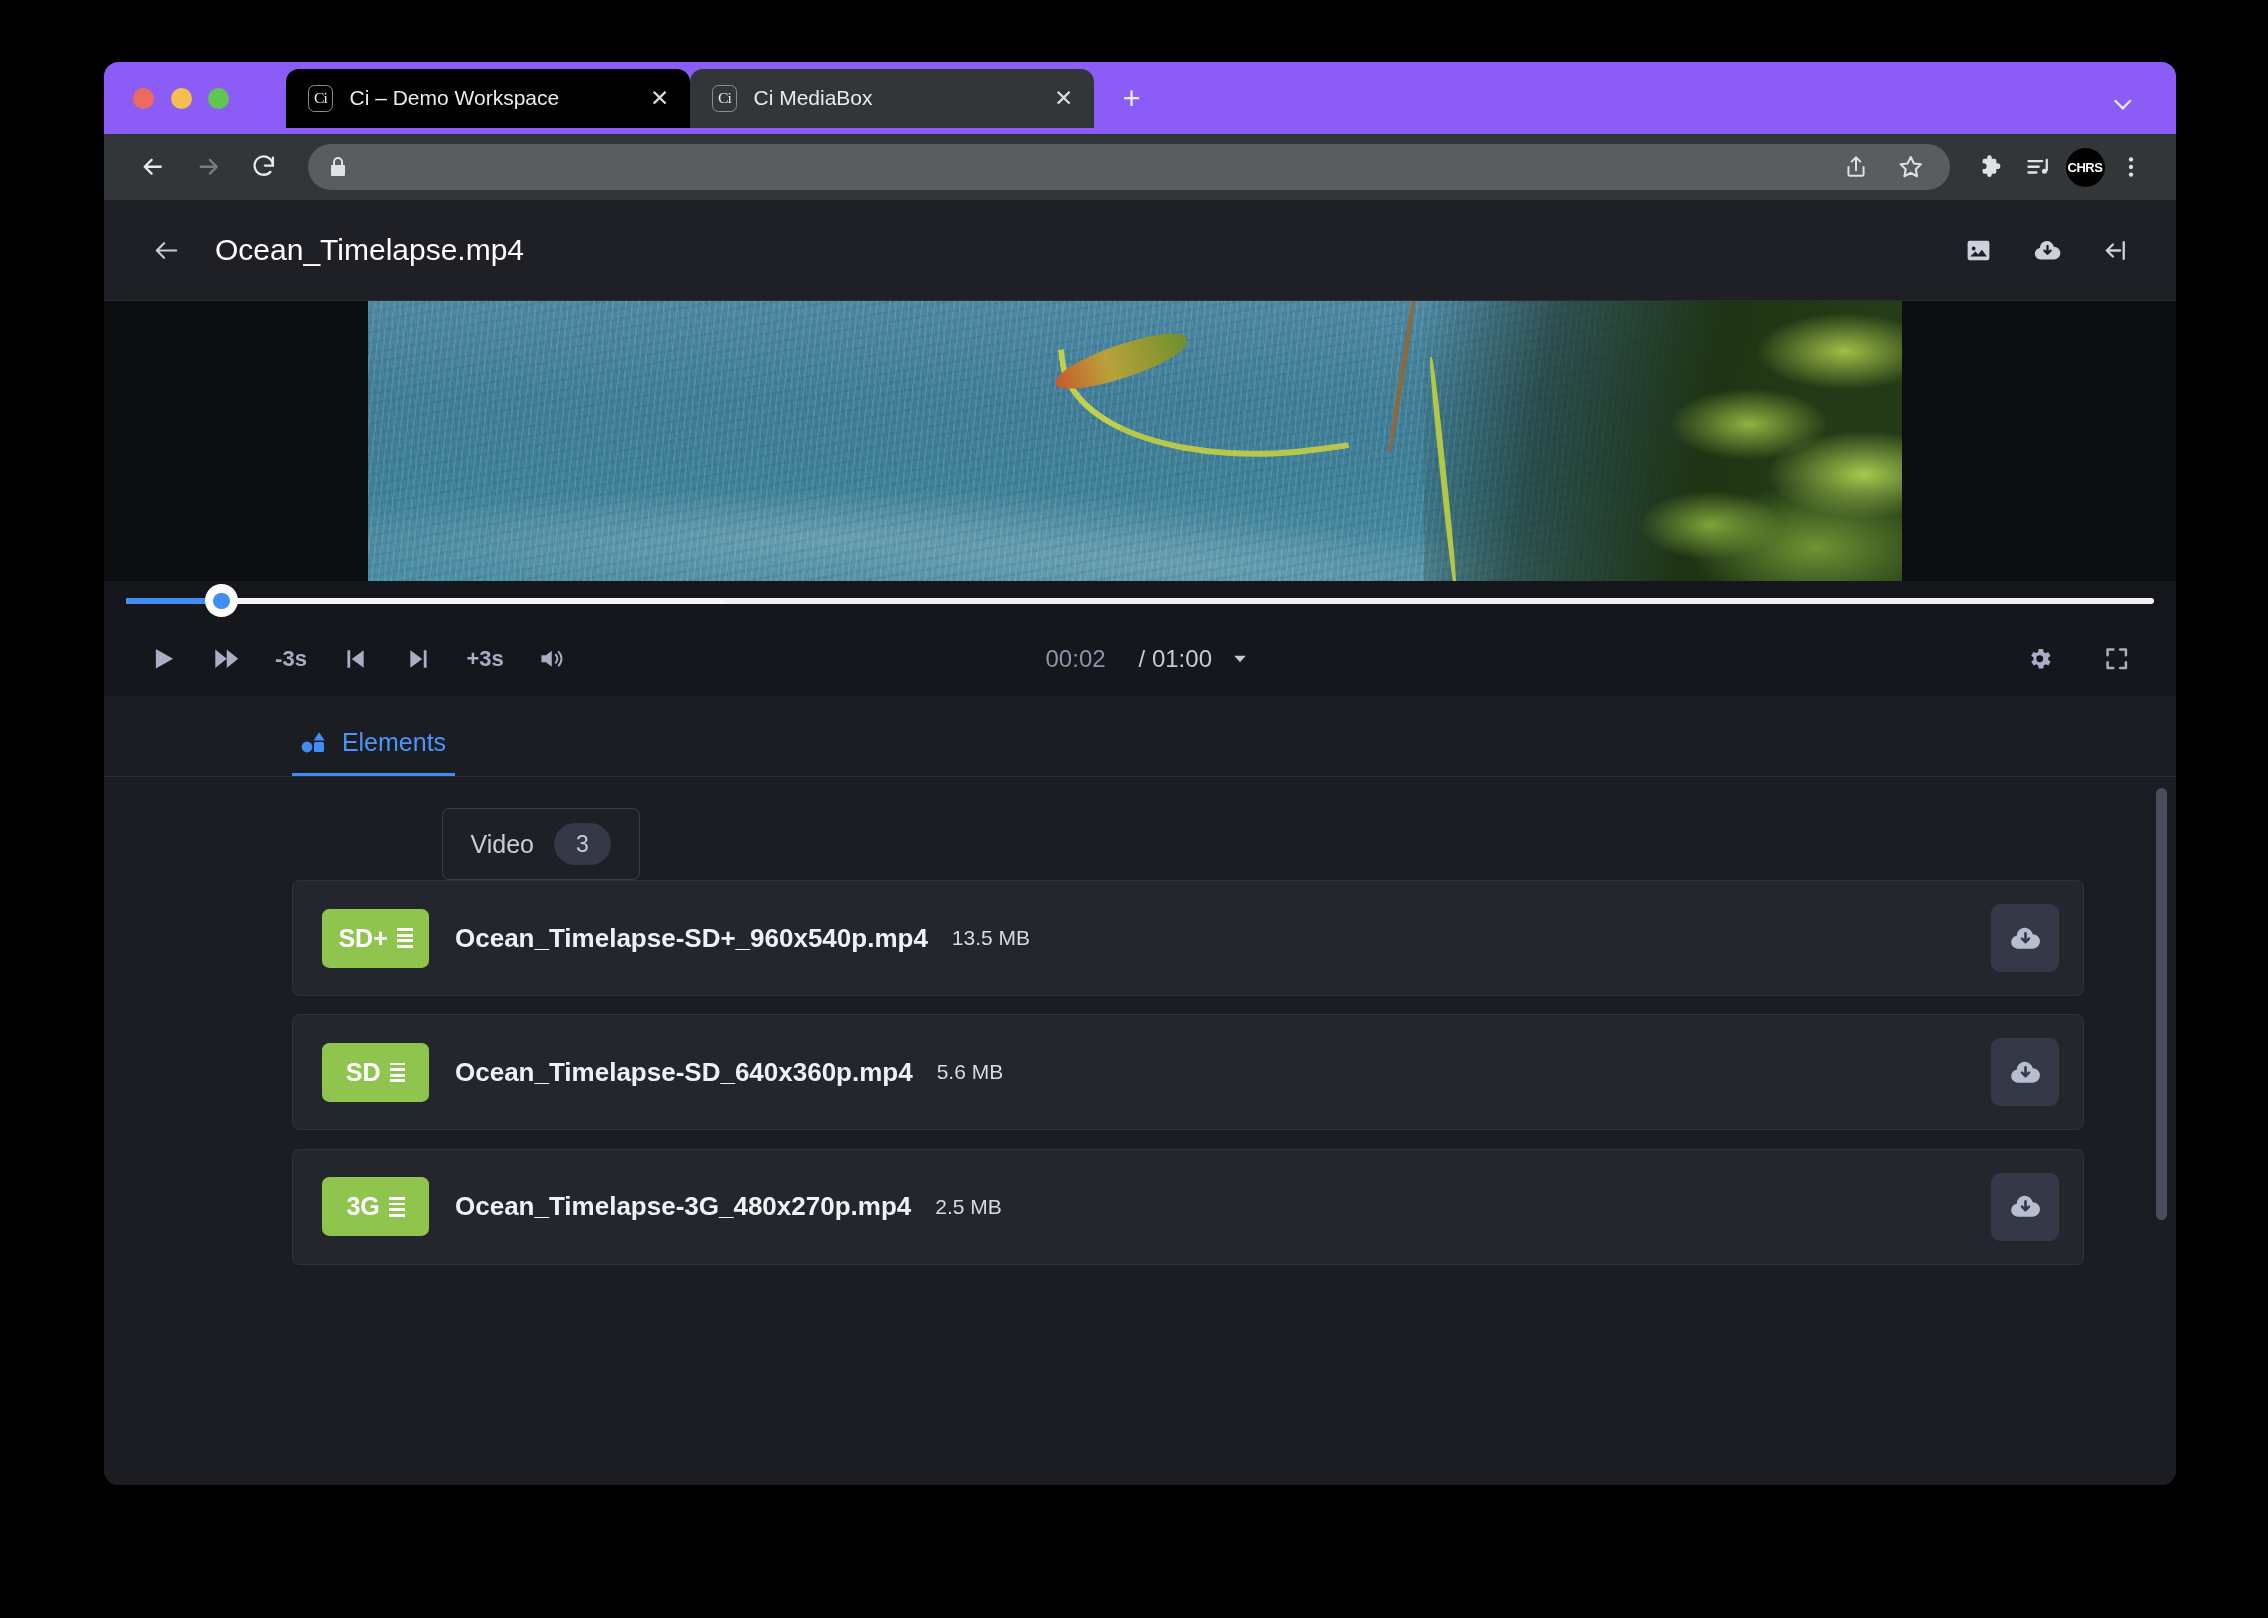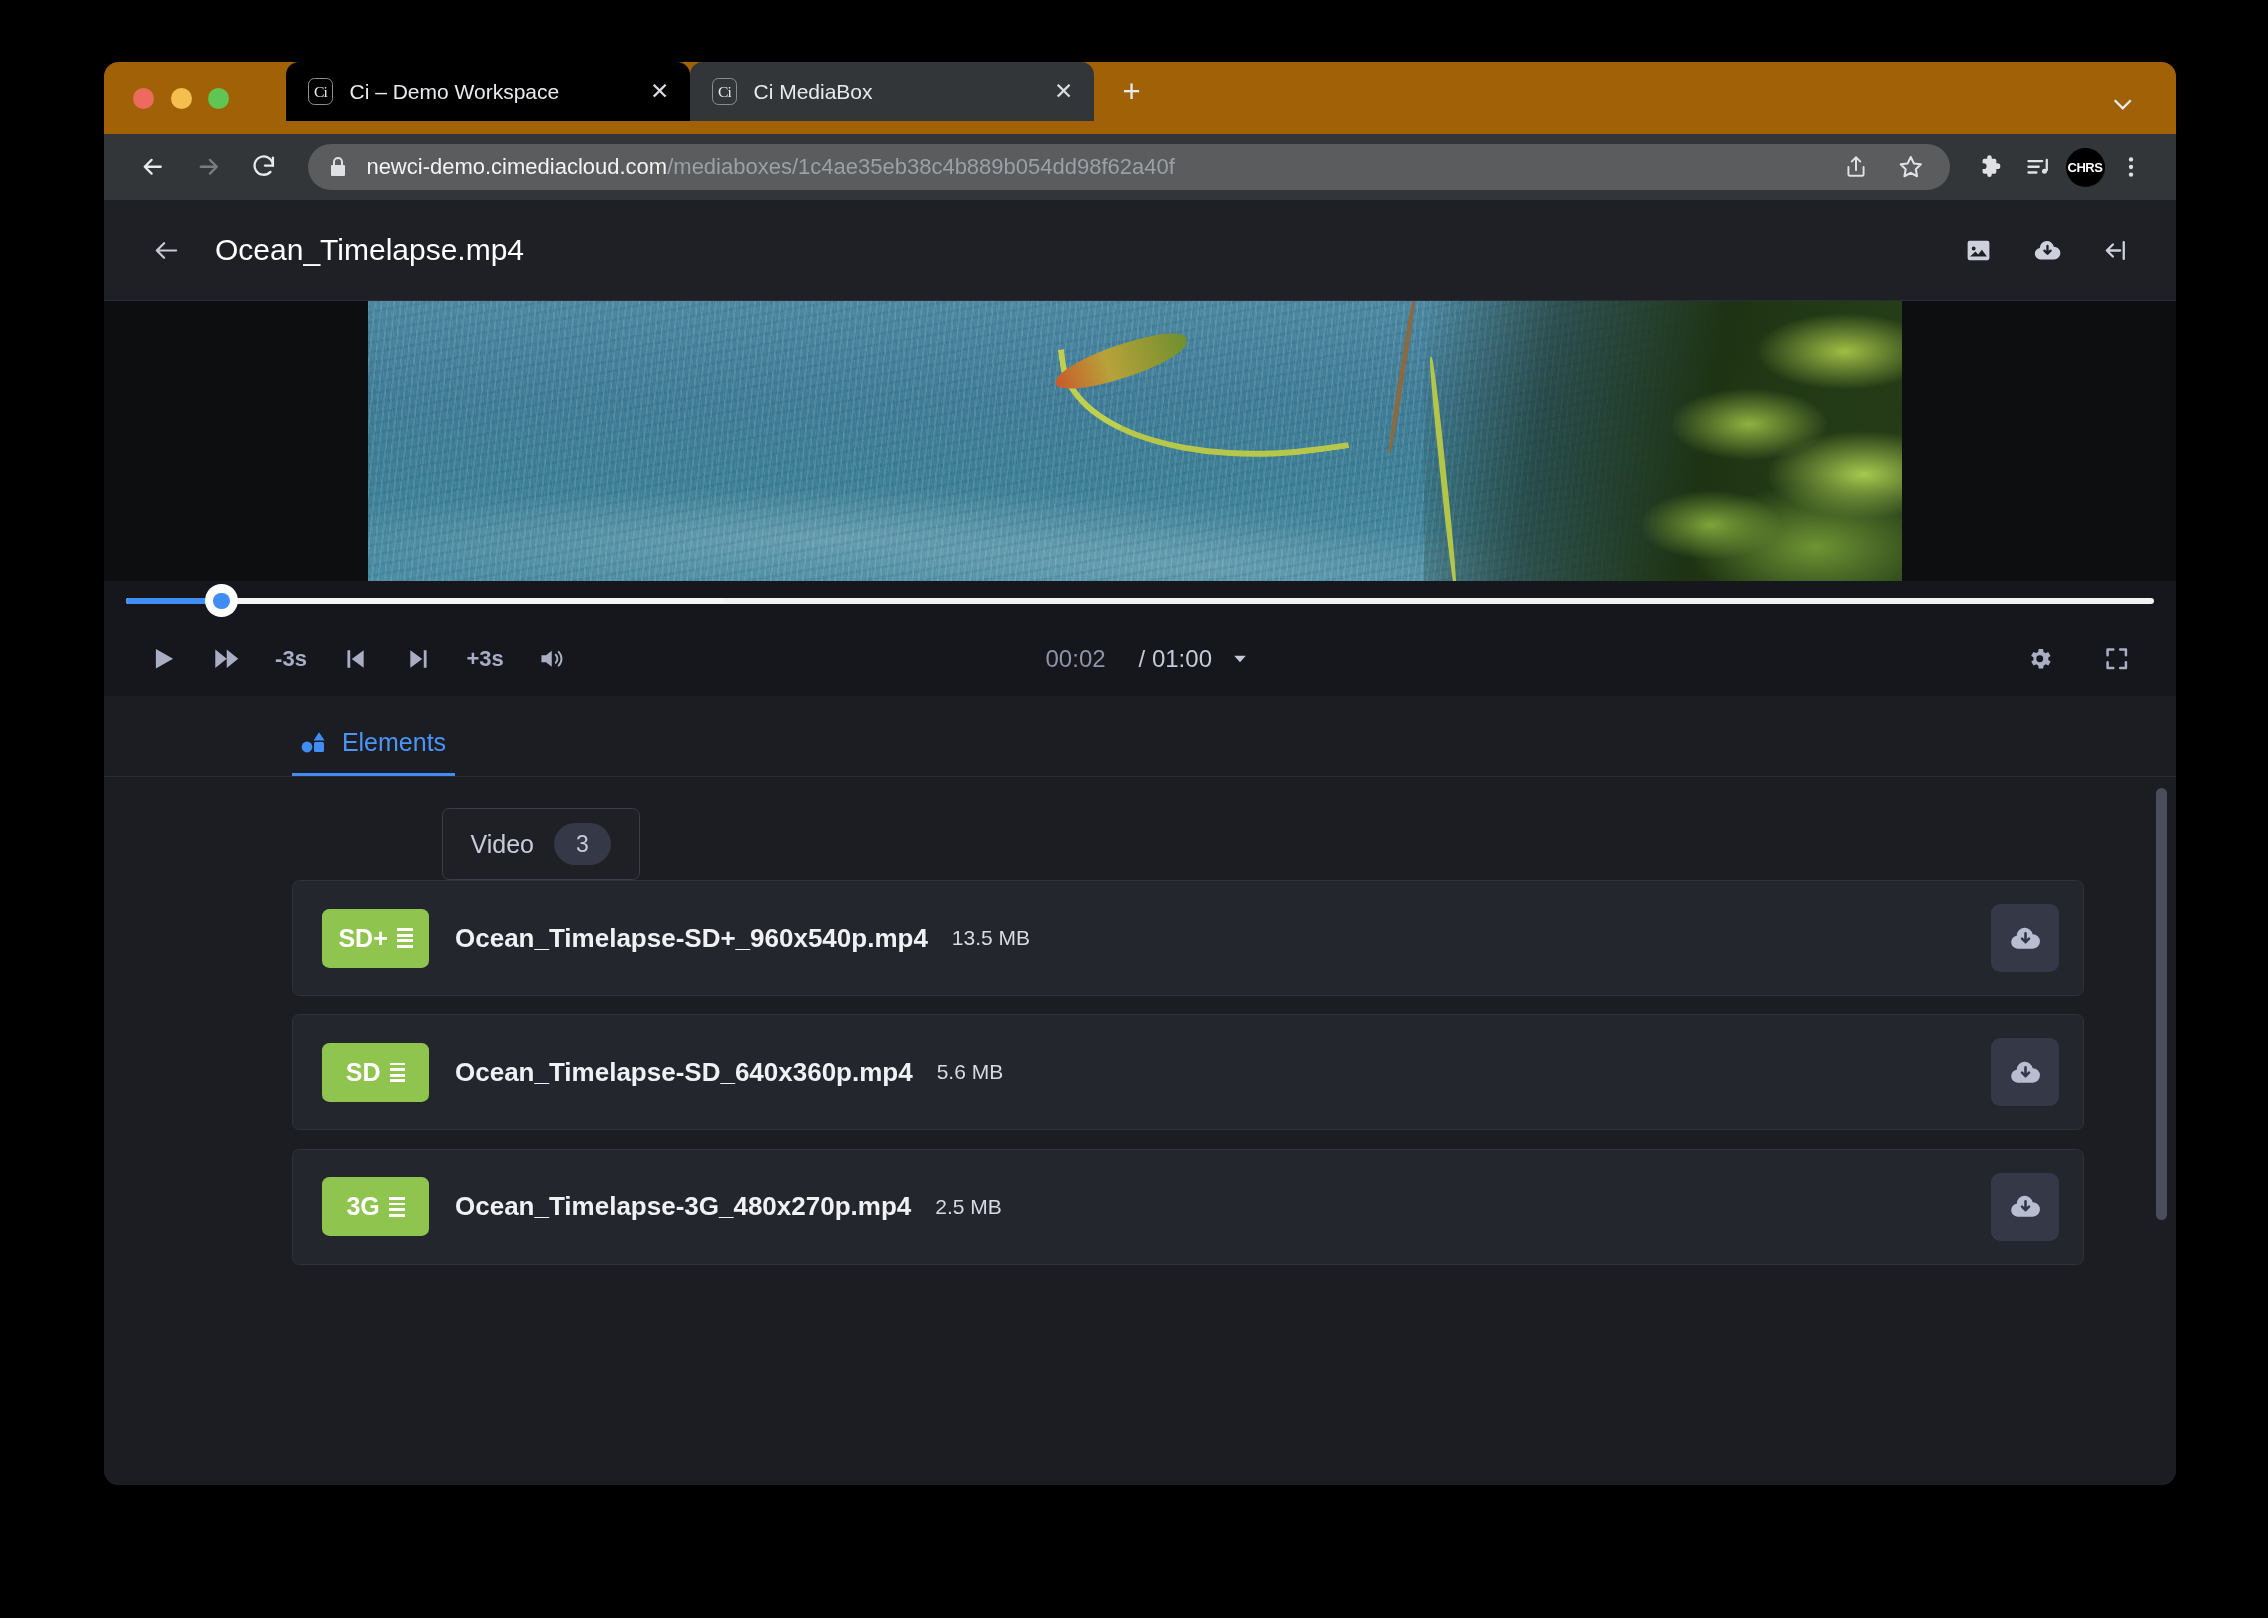--- a/index.html
+++ b/index.html
@@ -19,23 +19,23 @@
     background: #202124;
     border-radius: 14.7px;
     overflow: hidden;
     box-shadow: 0 9.2px 55px rgba(0,0,0,0.7);
   }
 
   
   .tab-strip {
     position: relative;
     height: 72px;
-    background: #a16207;
+    background: #8b5cf6;
     display: flex;
-    align-items: flex-start;
+    align-items: center;
   }
   .traffic-lights {
     position: absolute;
     left: 29px; top: 26px;
     display: flex; gap: 16.5px;
   }
   .traffic-light { width: 21px; height: 21px; border-radius: 50%; }
   .tl-red { background: #ED6A5E; }
   .tl-yellow { background: #F4BF4F; }
   .tl-green { background: #61C554; }
@@ -471,21 +471,20 @@
         <path d="M20 4v7h-7"></path>
       </svg>
     </div>
 
     <div class="omnibox">
       <span class="omnibox-lock">
         <svg viewBox="0 0 24 24" width="24" height="24" fill="currentColor">
           <path d="M12 2a5 5 0 0 0-5 5v3H6a1 1 0 0 0-1 1v9a1 1 0 0 0 1 1h12a1 1 0 0 0 1-1v-9a1 1 0 0 0-1-1h-1V7a5 5 0 0 0-5-5zm0 2a3 3 0 0 1 3 3v3H9V7a3 3 0 0 1 3-3z"></path>
         </svg>
       </span>
-      <span class="omnibox-url"><span>newci-demo.cimediacloud.com</span><span class="path">/mediaboxes/1c4ae35eb38c4b889b054dd98f62a40f</span></span>
       <span class="omnibox-actions">
         <span class="tb-icon">
           <svg viewBox="0 0 24 24" width="26" height="26" fill="none" stroke="currentColor" stroke-width="1.8" stroke-linecap="round" stroke-linejoin="round">
             <path d="M12 3v12M8 7l4-4 4 4"></path>
             <path d="M5 12v7a1 1 0 0 0 1 1h12a1 1 0 0 0 1-1v-7"></path>
           </svg>
         </span>
         <span class="tb-icon">
           <svg viewBox="0 0 24 24" width="27.5" height="27.5" fill="none" stroke="currentColor" stroke-width="1.8" stroke-linejoin="round">
             <path d="M12 3.5l2.7 5.6 6.1.8-4.4 4.3 1.1 6.1-5.5-3-5.5 3 1.1-6.1-4.4-4.3 6.1-.8z"></path>

